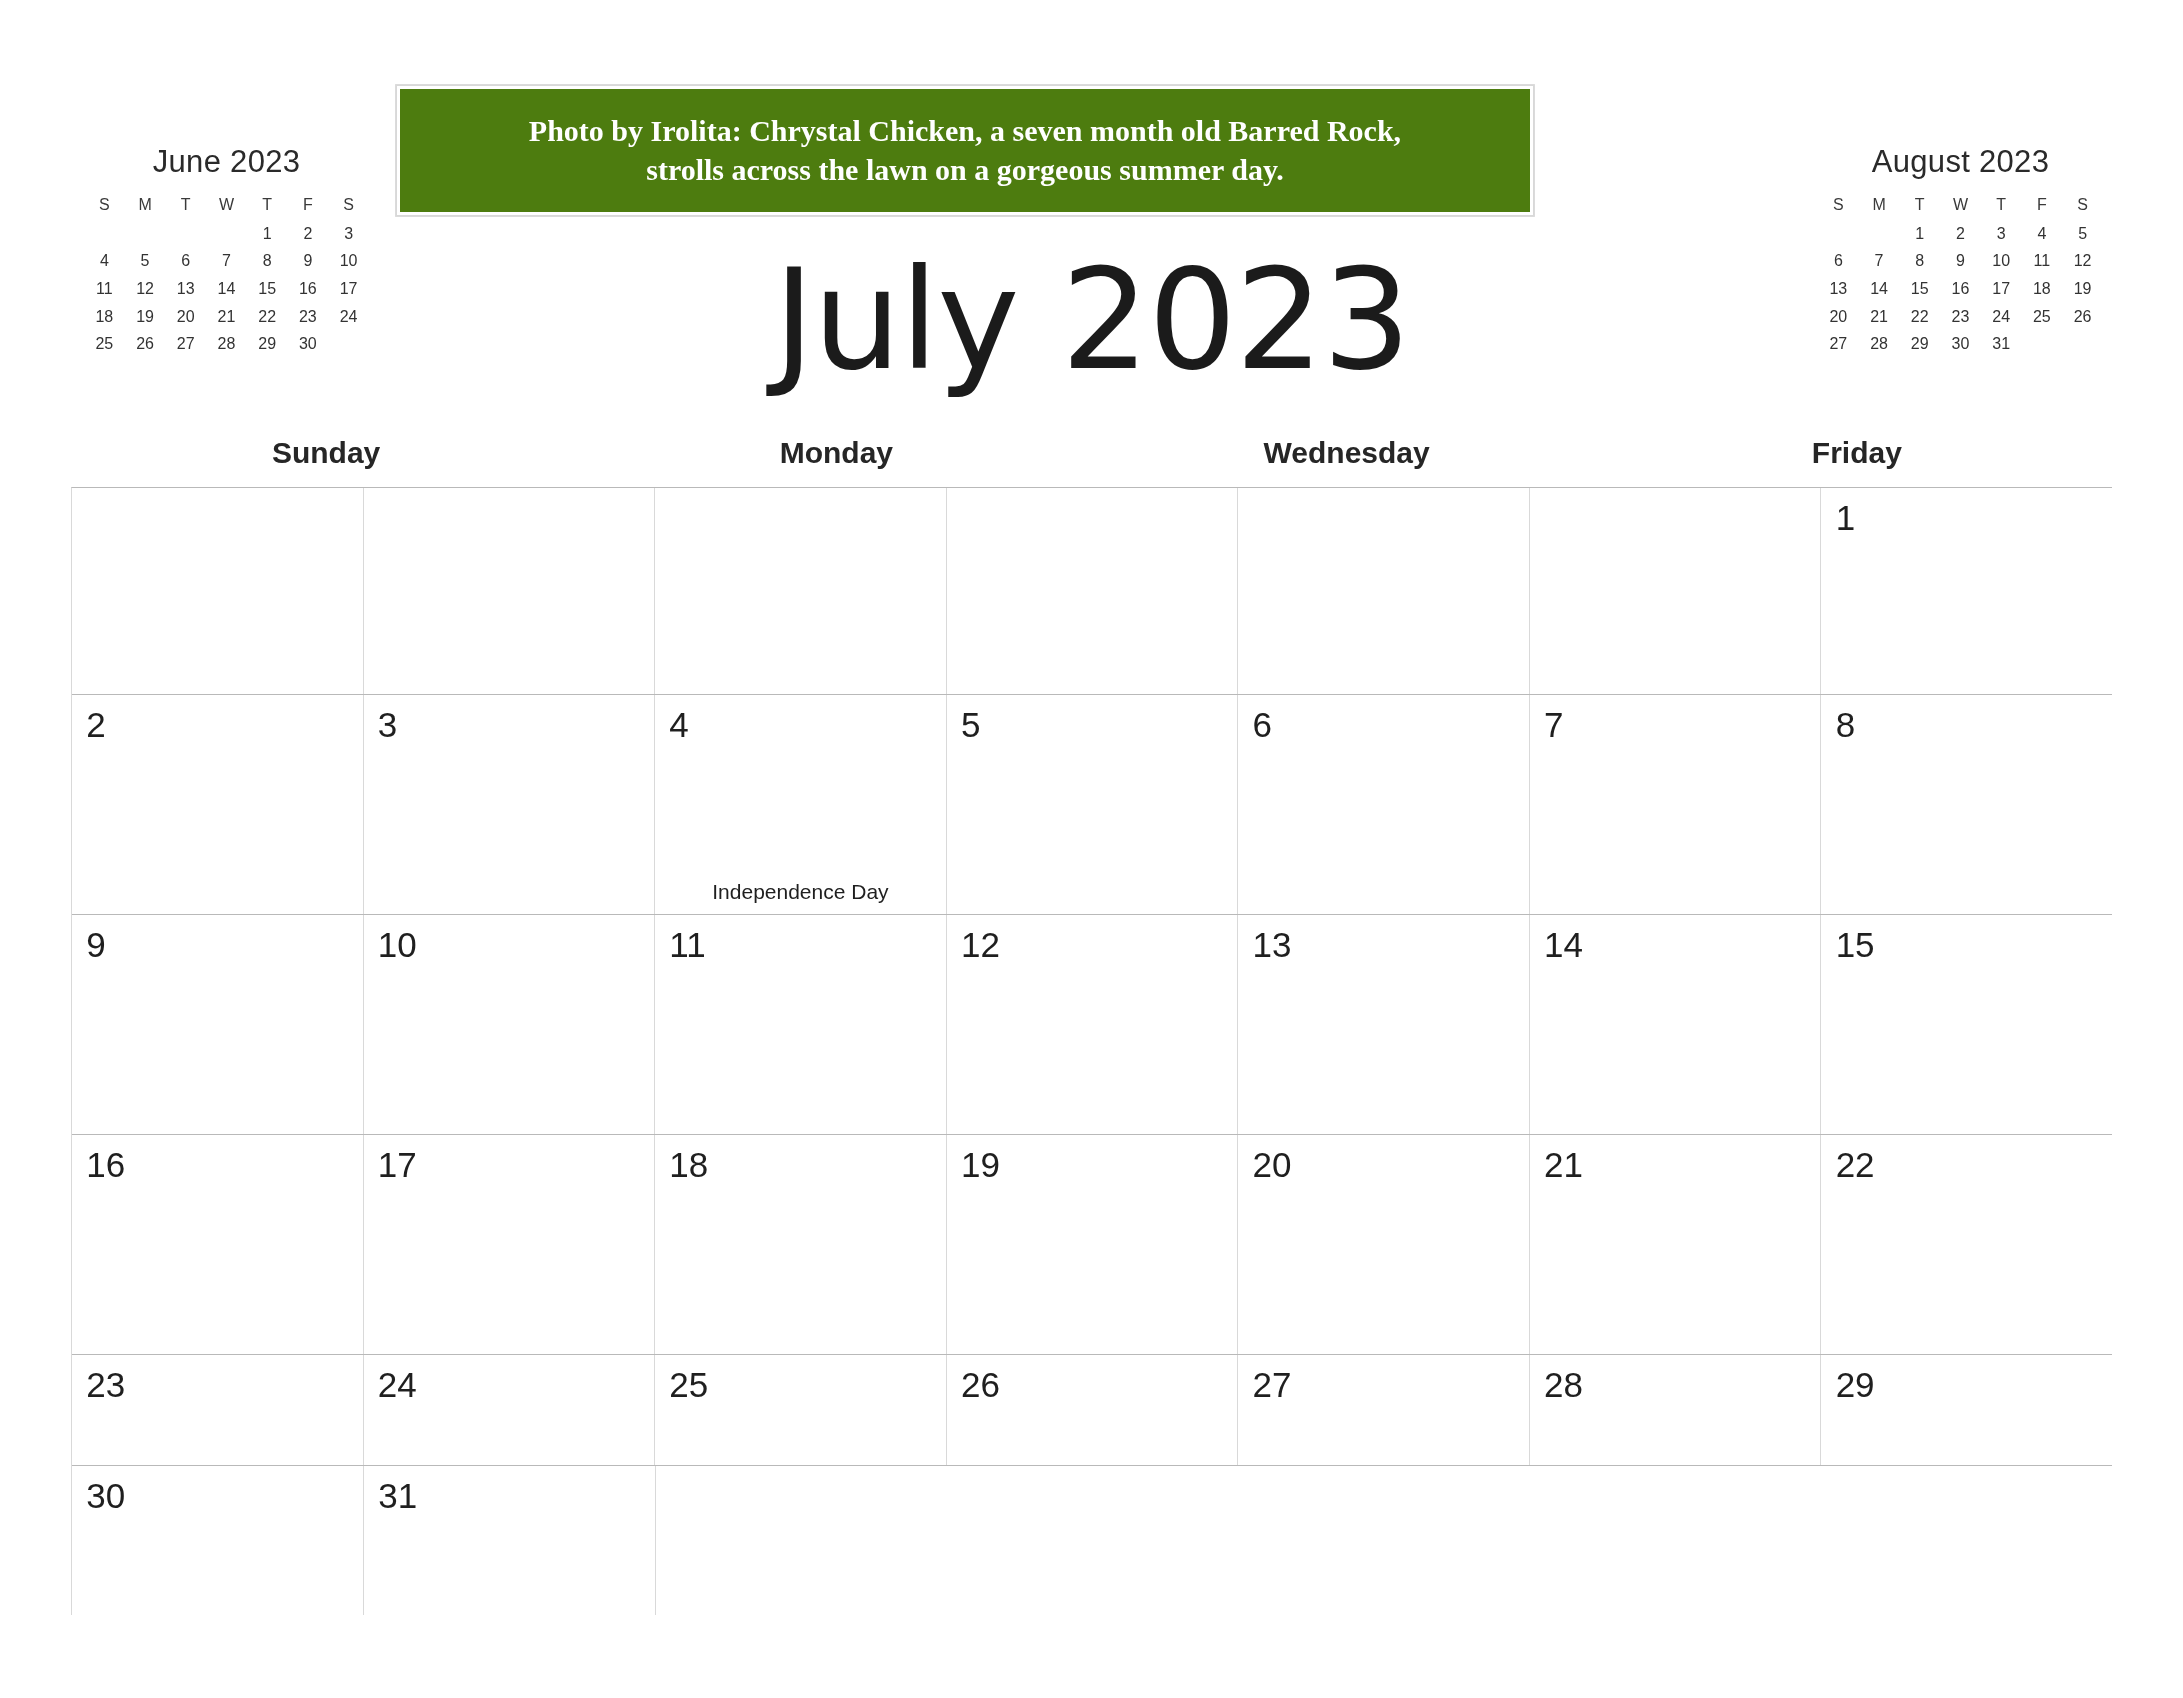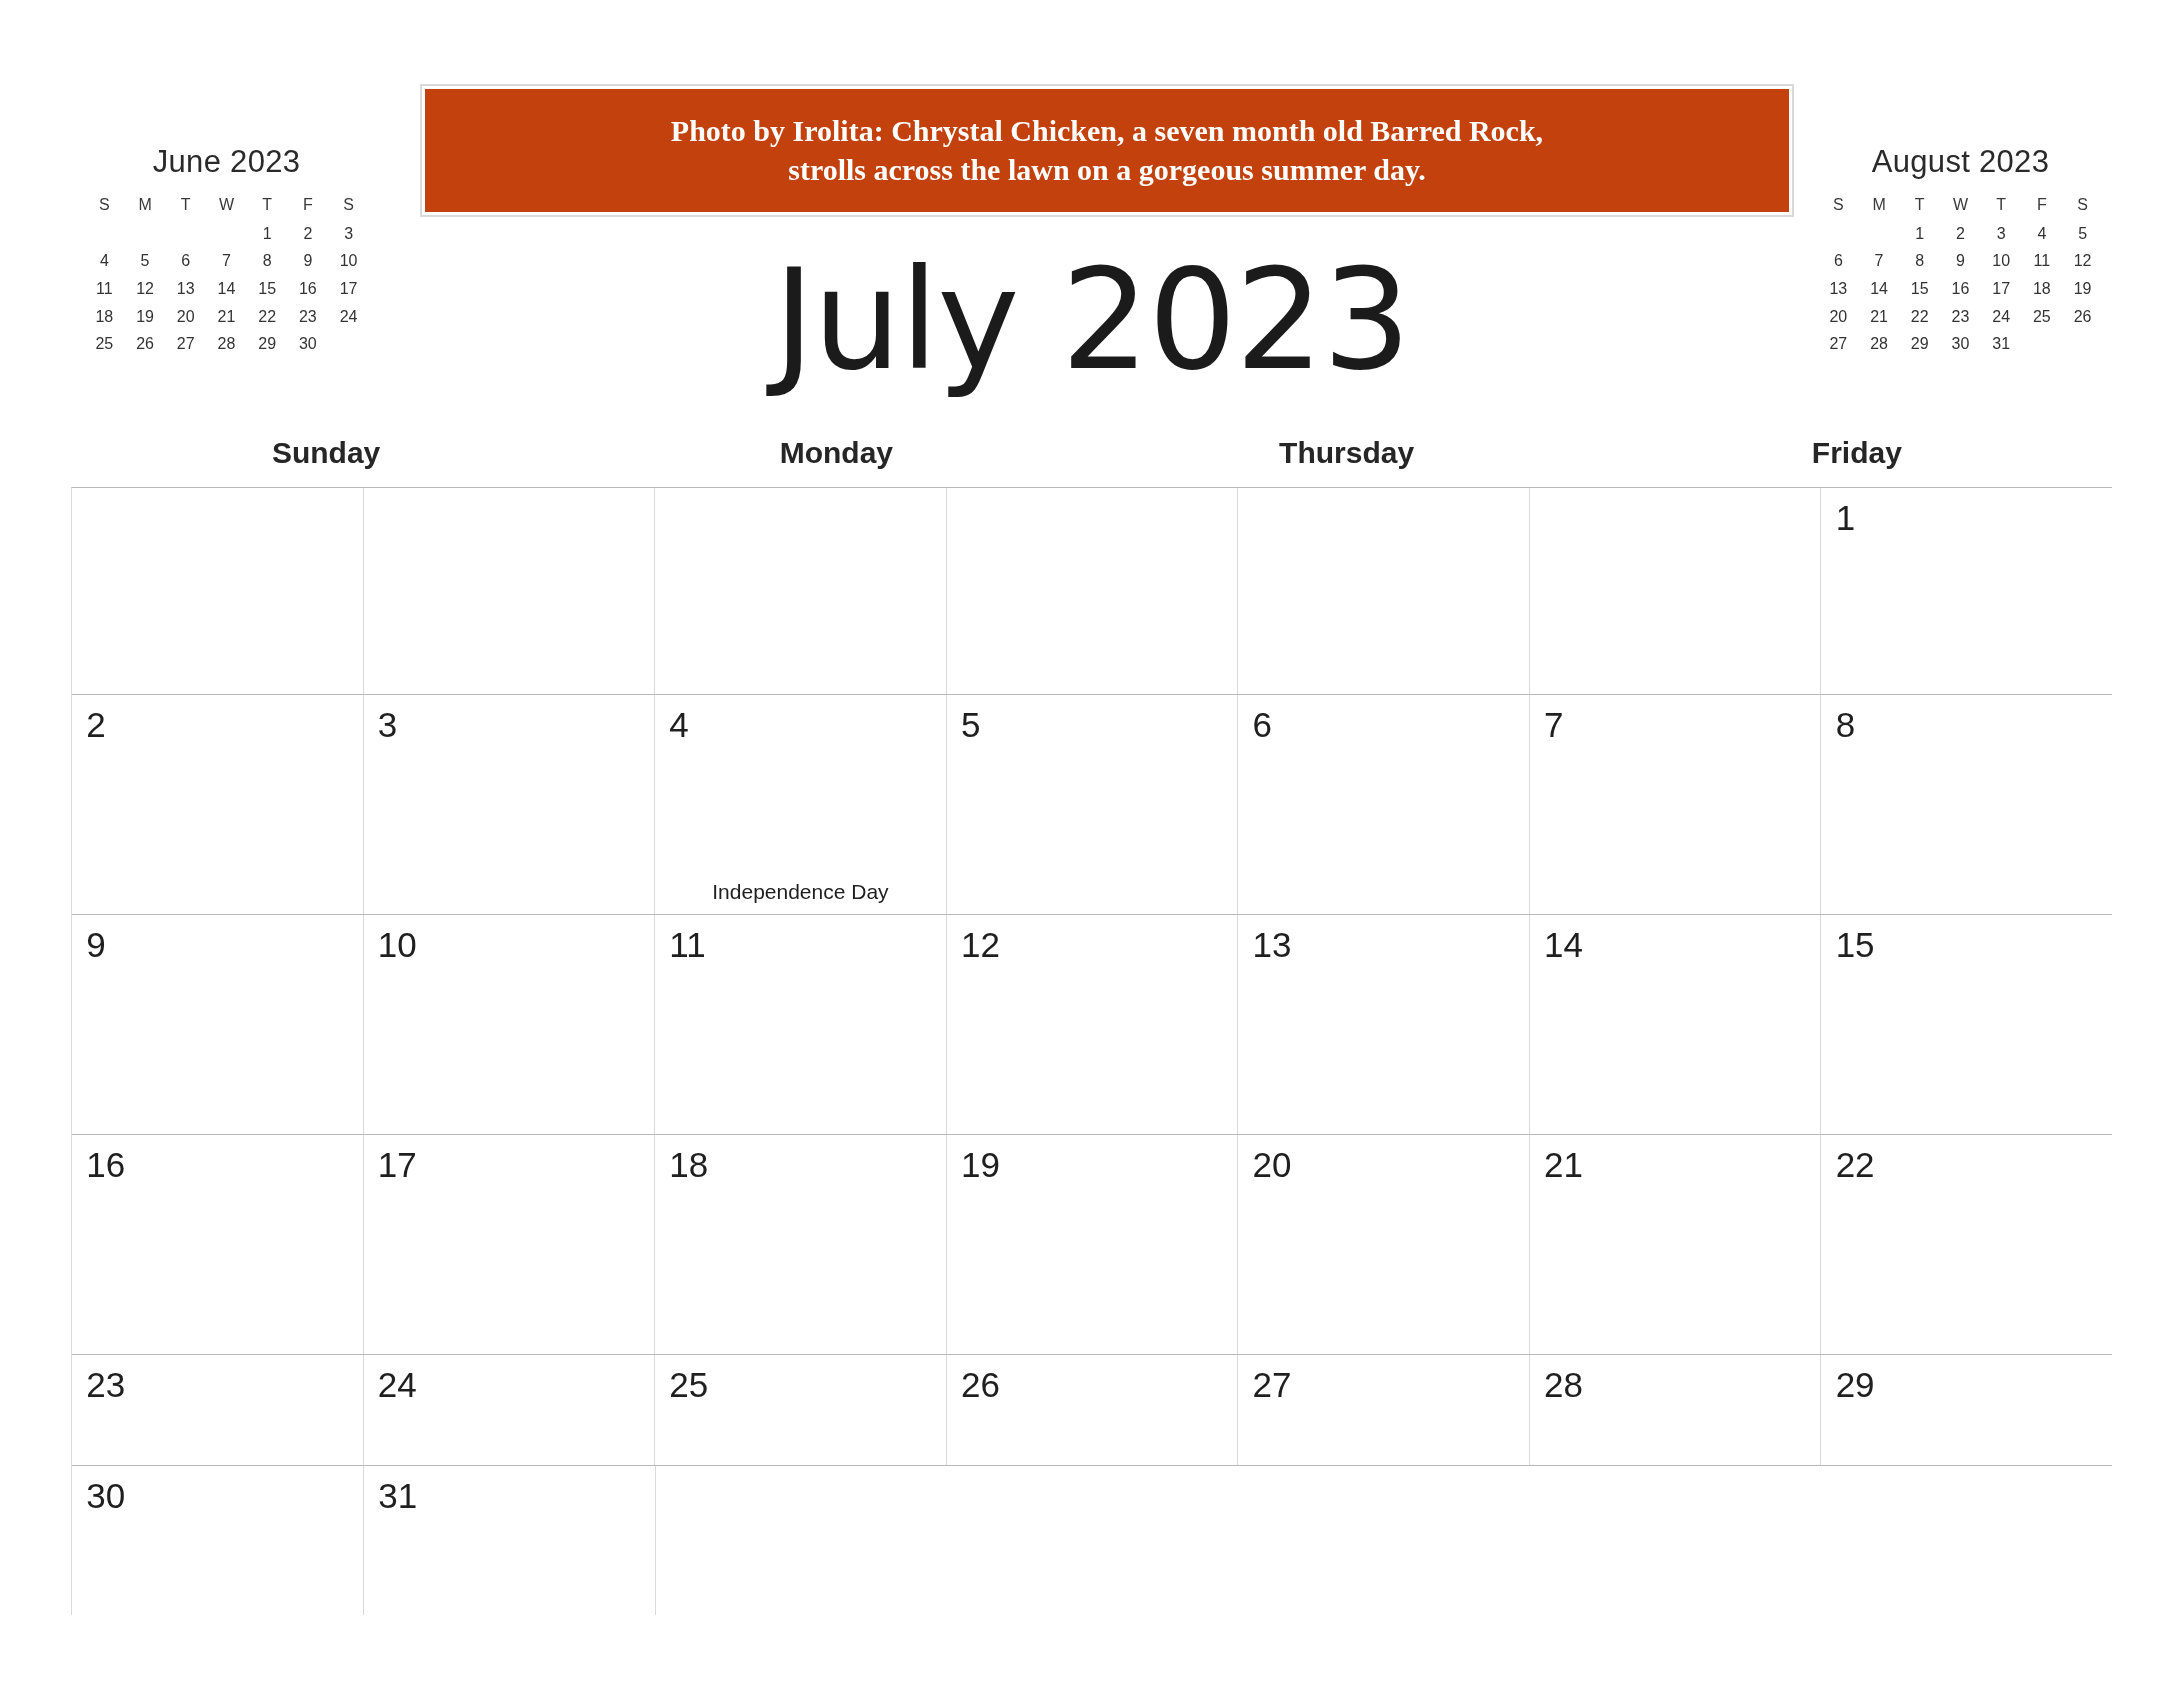--- a/index.html
+++ b/index.html
@@ -17,25 +17,25 @@
   }
 
   
   .top {
     position: relative;
     height: 427px;
   }
 
   .caption-box {
     position: absolute;
-    left: 422px;
+    left: 397px;
     top: 86px;
-    width: 1370px;
+    width: 1136px;
     height: 129px;
-    background: #c2410c;
+    background: #4d7c0f;
     border: 3.9px solid #ffffff;
     box-shadow: 0 0 0 1.9px #d8d8d8;
     box-sizing: border-box;
     display: flex;
     align-items: center;
     justify-content: center;
     text-align: center;
   }
   .caption-text {
     color: #ffffff;
@@ -298,21 +298,21 @@
       </tbody>
     </table>
   </div>
 
   <div class="month-title">July 2023</div>
 </div>
 
 <div class="weekdays">
   <div>Sunday</div>
   <div>Monday</div>
-  <div>Thursday</div>
+  <div>Wednesday</div>
   <div>Friday</div>
 </div>
 
 <div class="grid">
 
   <div class="week r1">
     <div class="cell blank">
         <div class="daynum"></div>
       </div>
     <div class="cell blank">

